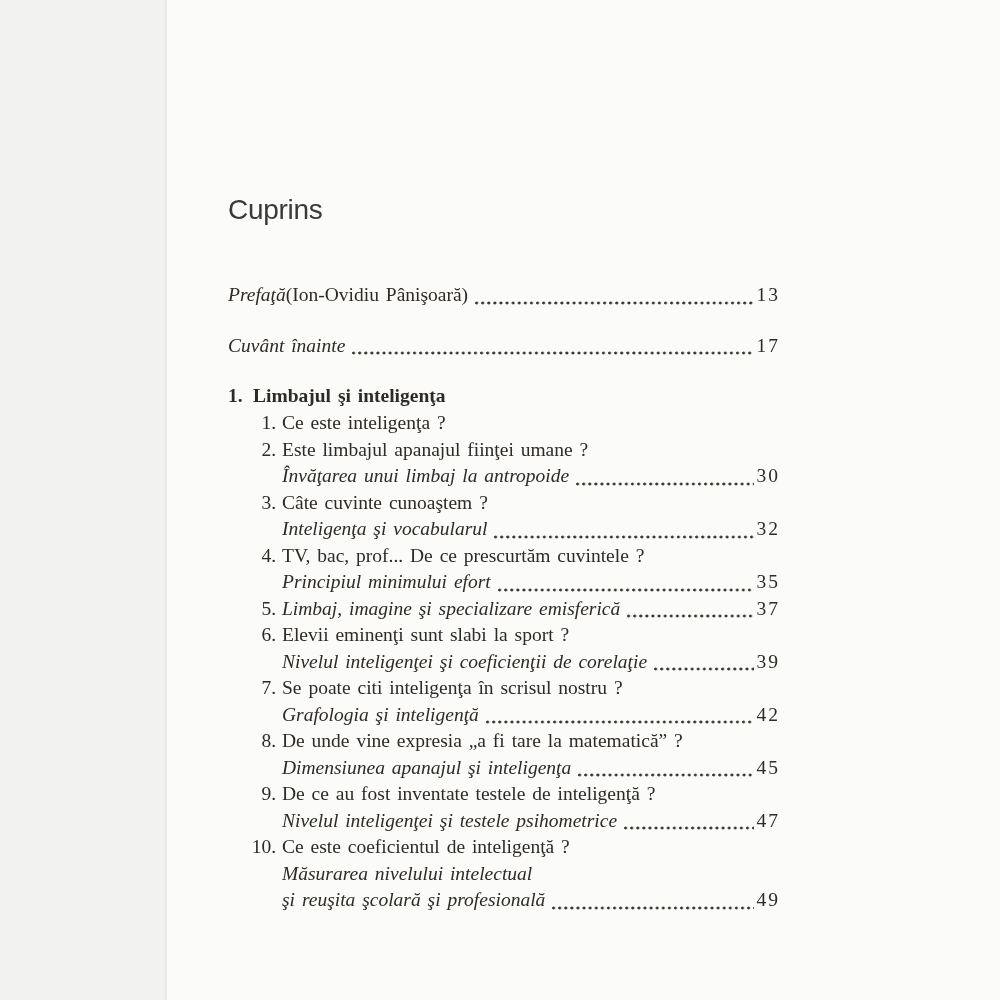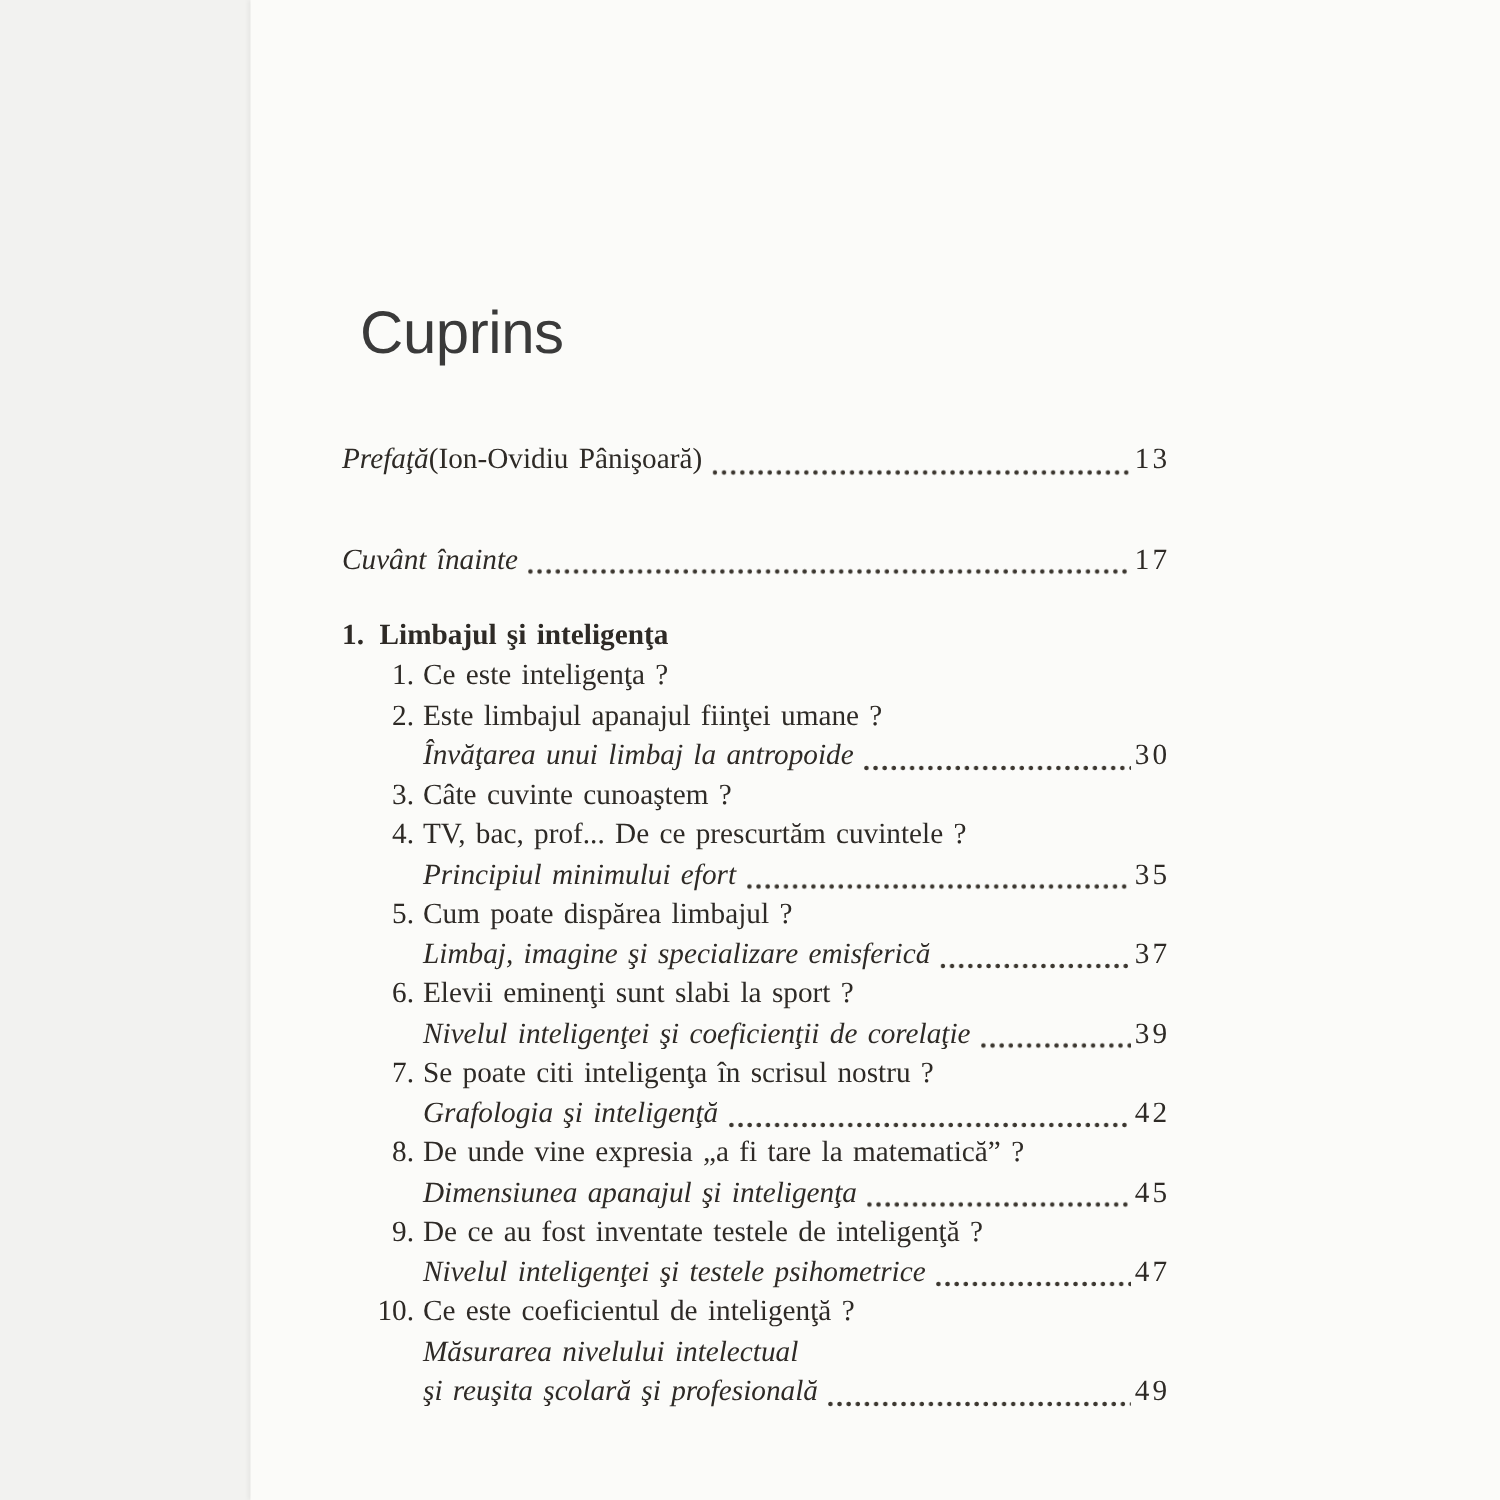--- a/index.html
+++ b/index.html
@@ -20,31 +20,31 @@
   }
   .content {
     position: absolute;
     left: 228px; top: 195px;
     width: 550px;
     font-size: 19.5px;
     line-height: 26.5px;
     word-spacing: 2px;
   }
   .page-title {
-    margin: 12px;
+    margin: 0;
     font-family: "Liberation Sans", sans-serif;
-    font-size: 40px;
+    font-size: 28px;
     line-height: 30px;
     font-weight: 400;
     letter-spacing: -0.3px;
     color: #3a3a3a;
   }
   .front { margin-top: 57px; }
   .front-row { display: flex; align-items: flex-end; }
-  .front-row + .front-row { margin-top: 40px; font-family: Liberation Serif, serif; }
+  .front-row + .front-row { margin-top: 24px; font-family: Liberation Serif, serif; }
   .it { font-style: italic; }
   .leader {
     flex: 1;
     min-width: 20px;
     align-self: flex-end;
     height: 4px;
     margin: 0 3px 4px 7px;
     background-image: radial-gradient(circle at 1.6px 2px, #3b362f 1.15px, rgba(0,0,0,0) 1.8px);
     background-size: 6.1px 4px;
     background-repeat: repeat-x;
@@ -109,39 +109,43 @@
           <span class="leader"></span>
           <span class="pg">30</span>
         </div>
       </div>
     </div>
 
     <div class="entry">
       <span class="entry-num">3.</span>
       <div class="entry-body">
         <div>Câte cuvinte cunoaştem ?</div>
+        <div class="sub-row">
+          <span class="it">Inteligenţa şi vocabularul</span>
+          <span class="leader"></span>
+          <span class="pg">32</span>
+        </div>
       </div>
     </div>
 
     <div class="entry">
       <span class="entry-num">4.</span>
       <div class="entry-body">
         <div>TV, bac, prof... De ce prescurtăm cuvintele ?</div>
         <div class="sub-row">
           <span class="it">Principiul minimului efort</span>
           <span class="leader"></span>
           <span class="pg">35</span>
         </div>
       </div>
     </div>
 
     <div class="entry">
       <span class="entry-num">5.</span>
       <div class="entry-body">
-        <div>Cum poate dispărea limbajul ?</div>
         <div class="sub-row">
           <span class="it">Limbaj, imagine şi specializare emisferică</span>
           <span class="leader"></span>
           <span class="pg">37</span>
         </div>
       </div>
     </div>
 
     <div class="entry">
       <span class="entry-num">6.</span>

